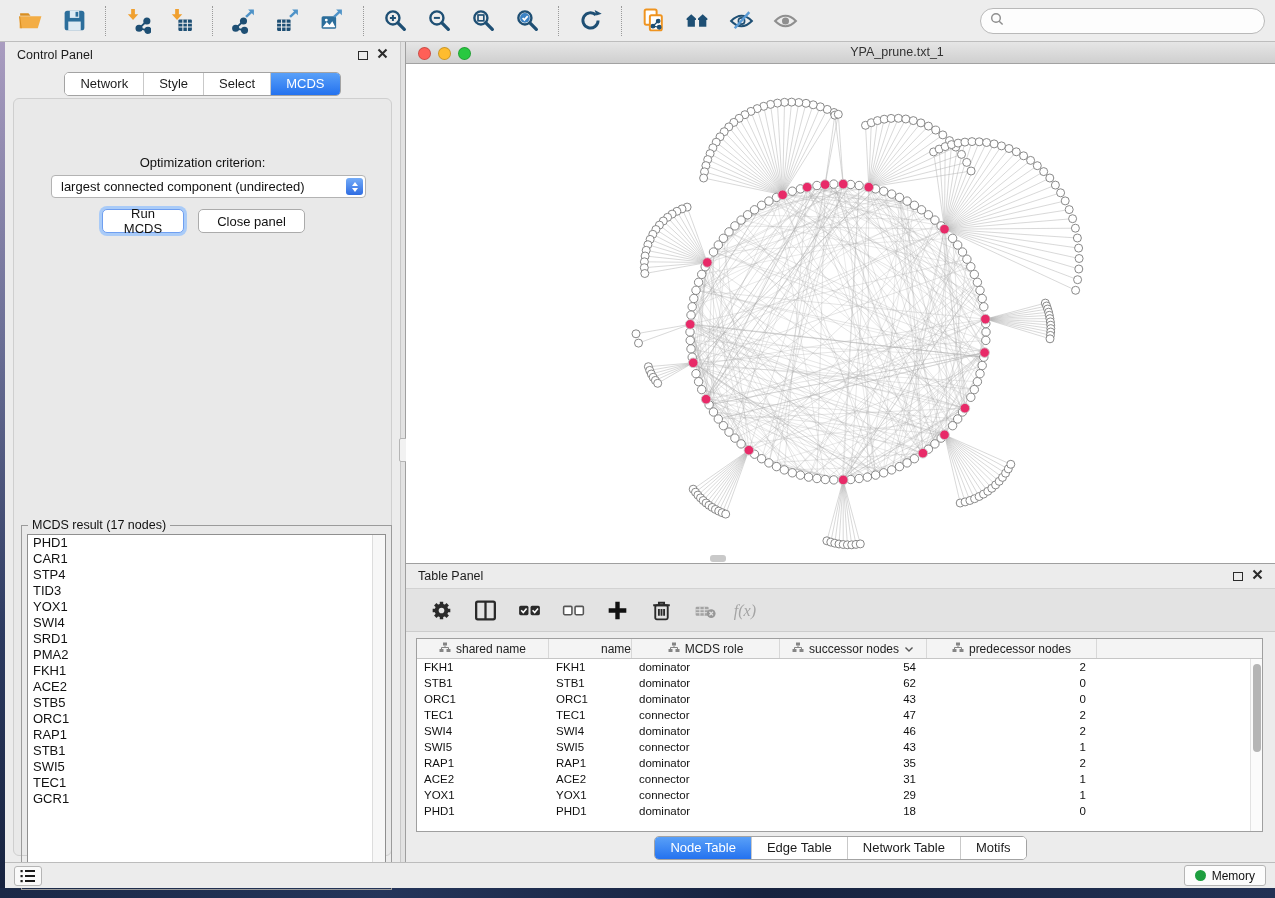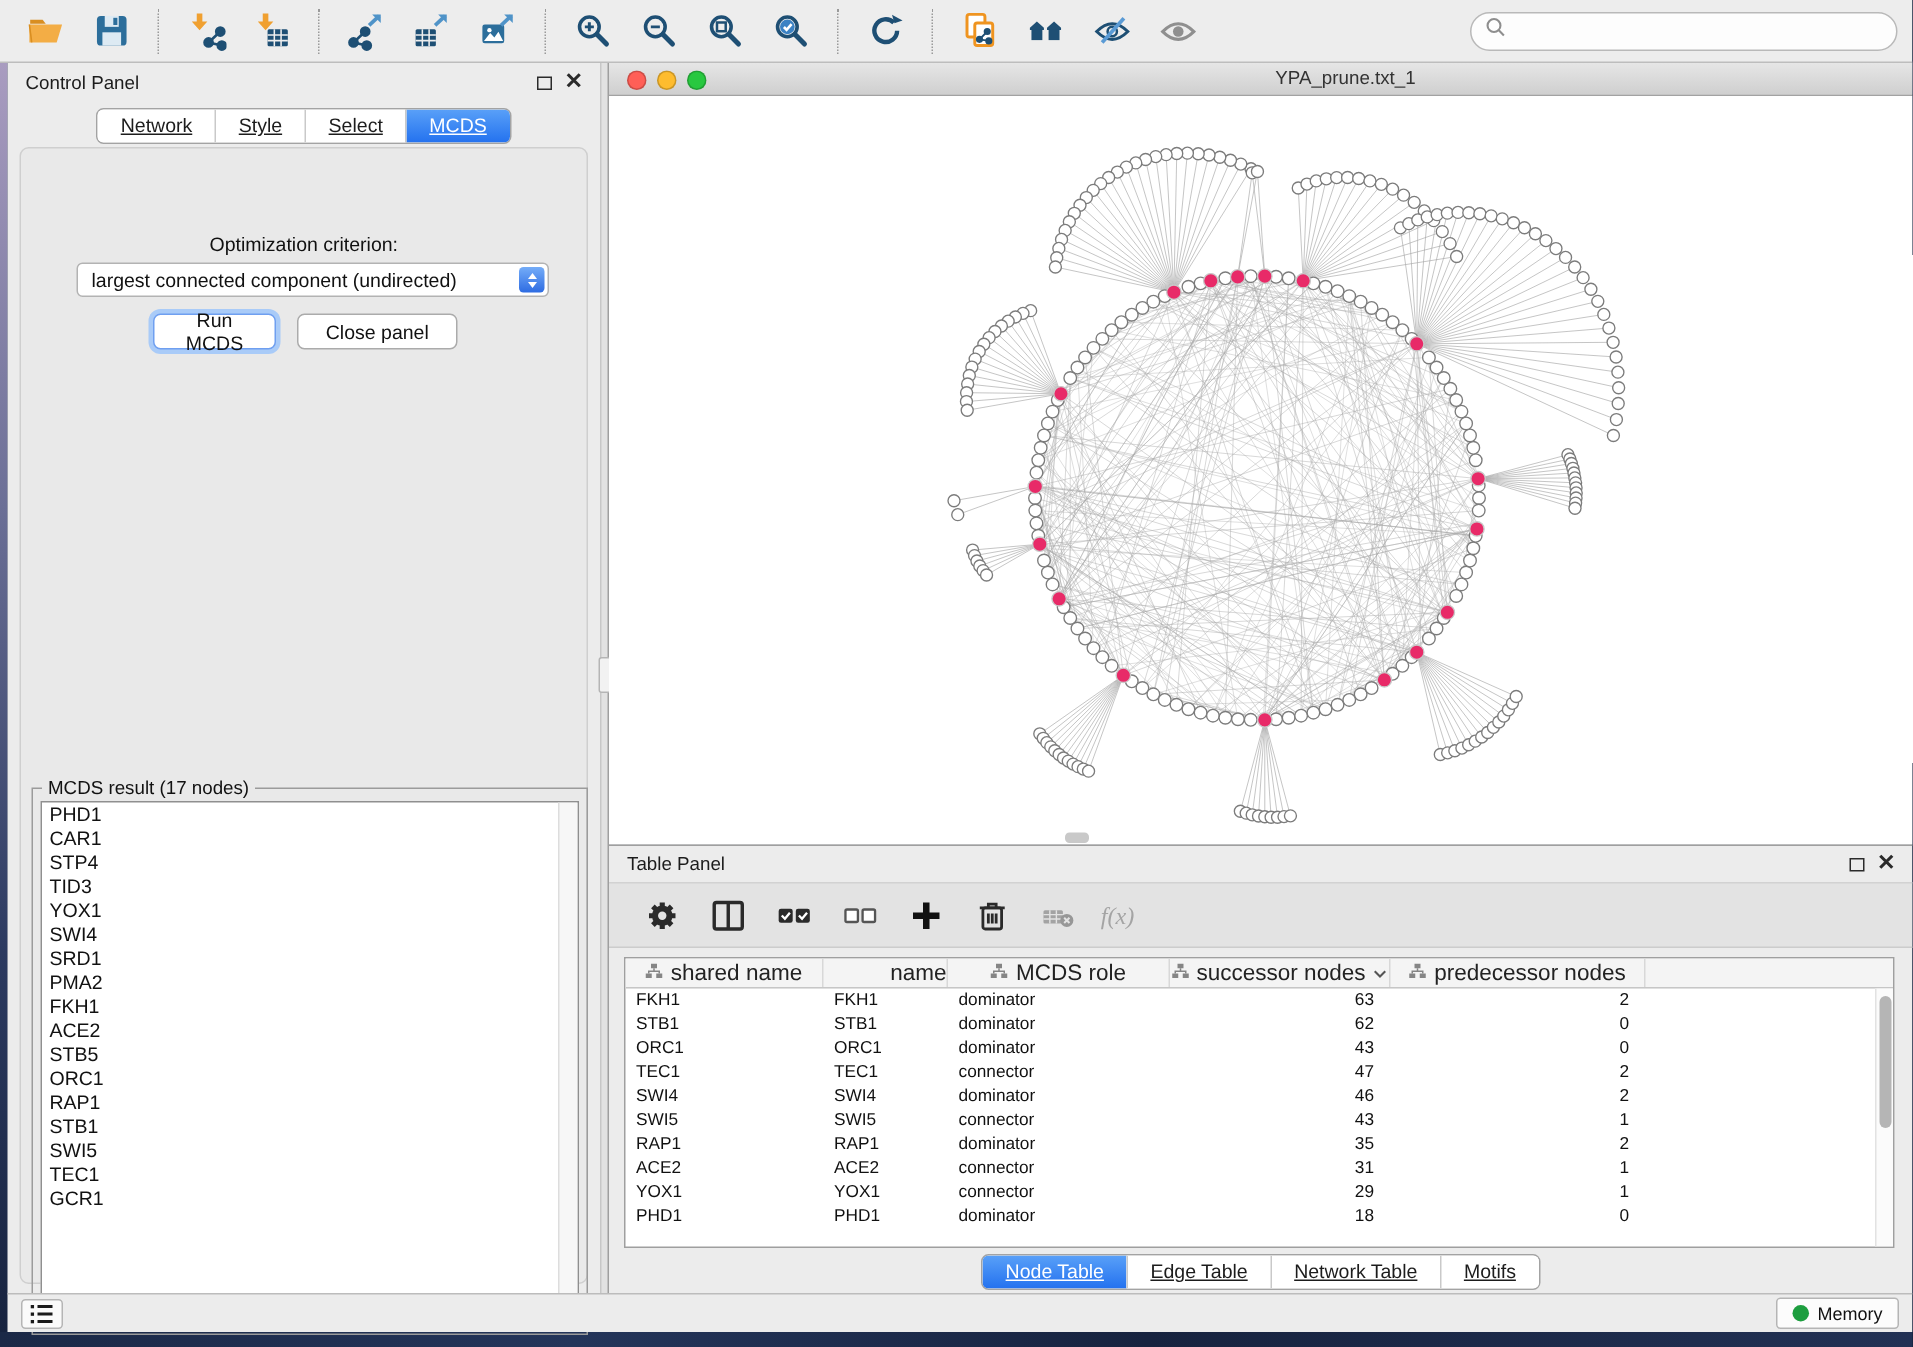--- a/index.html
+++ b/index.html
@@ -28,21 +28,21 @@
 
   
   .control-panel { left:5px; top:42px; width:395px; height:820px; background:#ececec; }
   .panel-header { height:26px; display:flex; align-items:center; padding:0 12px;
     font-size:12.5px; color:#1c1c1c; }
   .panel-header .hdr-icons { margin-left:auto; display:flex; gap:9px; align-items:center; }
   .float-box { width:10px; height:9px; border:1.6px solid #2b2b2b; display:inline-block; }
   .tabs-row { position:absolute; left:0; top:30px; width:100%; display:flex; justify-content:center; }
   .seg-group { display:flex; border:1px solid #a3a3a3; border-radius:5px; overflow:hidden; background:#fff; }
   .seg-tab { padding:3px 15px; font-size:13px; color:#1c1c1c; background:#fff;
-    border-left:1px solid #c9c9c9; line-height:16px;text-decoration:underline; }
+    border-left:1px solid #c9c9c9; line-height:16px; }
   .seg-tab:first-child { border-left:none; }
   .seg-tab.selected { background:linear-gradient(#59a0f8,#2472ef); color:#fff; }
   .cp-body { position:absolute; left:8px; top:56px; width:379px; height:758px;
     background:#e9e9e9; border:1px solid #cfcfcf; border-radius:6px; }
   .opt-label { position:absolute; left:0; top:56px; width:100%; text-align:center;
     font-size:13px; color:#111; }
   .mac-select { position:absolute; left:37px; top:76px; width:315px; height:23px;
     background:#fff; border:1px solid #b3b3b3; border-radius:4px; display:flex;
     align-items:center; font-size:13px; color:#111; padding-left:9px; }
   .mac-stepper { position:absolute; right:2px; top:2px; width:17px; height:17px;
@@ -90,21 +90,21 @@
   .tp-header .hdr-icons { margin-left:auto; display:flex; gap:9px; align-items:center; }
   .tp-toolbar { position:absolute; left:0; top:24px; right:0; height:44px; background:#e3e3e3;
     border-top:1px solid #d2d2d2; border-bottom:1px solid #cccccc; display:flex;
     align-items:center; padding:0 18px; gap:10px; }
   .tpt-btn { width:34px; height:32px; display:flex; align-items:center; justify-content:center; }
   .tpt-btn.disabled { opacity:.85; }
   .tp-table { position:absolute; left:10px; top:74px; width:847px; height:194px; background:#fff;
     border:1px solid #9f9f9f; overflow:hidden; }
   .th-row { display:flex; height:20px; background:#f4f4f4; border-bottom:1px solid #c6c6c6; }
   .th-cell { display:flex; align-items:center; justify-content:center; gap:5px;
-    font-size:15px; color:#222; border-right:1px solid #d8d8d8; overflow:hidden; white-space:nowrap; }
+    font-size:12px; color:#222; border-right:1px solid #d8d8d8; overflow:hidden; white-space:nowrap; }
   .th-fill { flex:1; border-right:none; }
   .tr-row { display:flex; height:16px; }
   .td-cell { font-size:11.5px; color:#111; line-height:16px; overflow:hidden; white-space:nowrap; }
   .td-left { padding-left:7px; text-align:left; }
   .td-right { padding-right:11px; text-align:right; }
   .tp-scroll { position:absolute; right:0; top:20px; bottom:0; width:12px; background:#fbfbfb;
     border-left:1px solid #e2e2e2; }
   .tp-thumb { position:absolute; left:1.5px; top:5px; width:8px; height:88px; background:#b5b5b5; border-radius:4px; }
   .tp-tabs { position:absolute; left:0; right:0; top:272px; height:24px; display:flex; justify-content:center; }
 
@@ -1188,21 +1188,21 @@
               </svg></span>
             <span>predecessor nodes</span>
           </div>
           <div class="th-cell th-fill"></div>
         </div>
       <div id="tbody">
           <div class="tr-row">
             <div class="td-cell td-left" style="width: 132px;">FKH1</div>
             <div class="td-cell td-left" style="width: 83px;">FKH1</div>
             <div class="td-cell td-left" style="width: 148px;">dominator</div>
-            <div class="td-cell td-right" style="width: 147px;">63</div>
+            <div class="td-cell td-right" style="width: 147px;">54</div>
             <div class="td-cell td-right" style="width: 170px;">2</div>
           </div>
           <div class="tr-row">
             <div class="td-cell td-left" style="width: 132px;">STB1</div>
             <div class="td-cell td-left" style="width: 83px;">STB1</div>
             <div class="td-cell td-left" style="width: 148px;">dominator</div>
             <div class="td-cell td-right" style="width: 147px;">62</div>
             <div class="td-cell td-right" style="width: 170px;">0</div>
           </div>
           <div class="tr-row">

